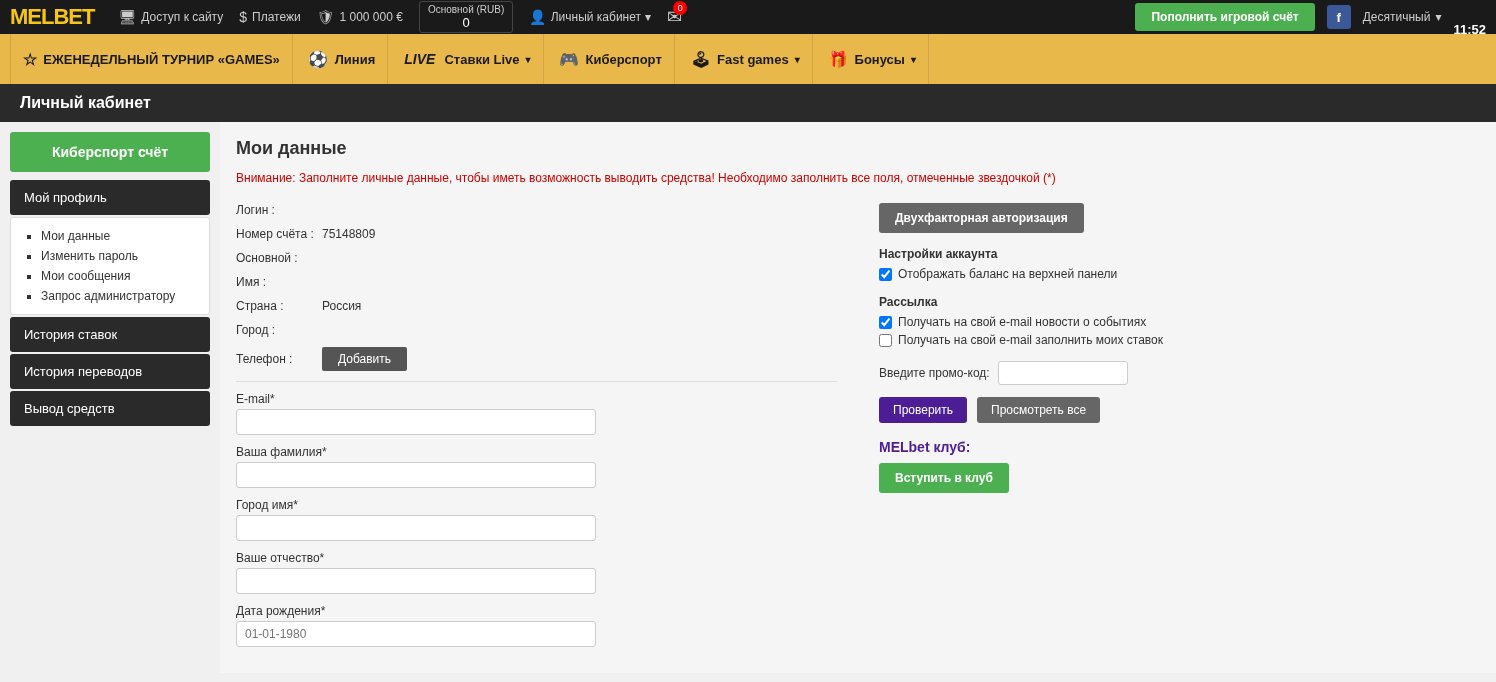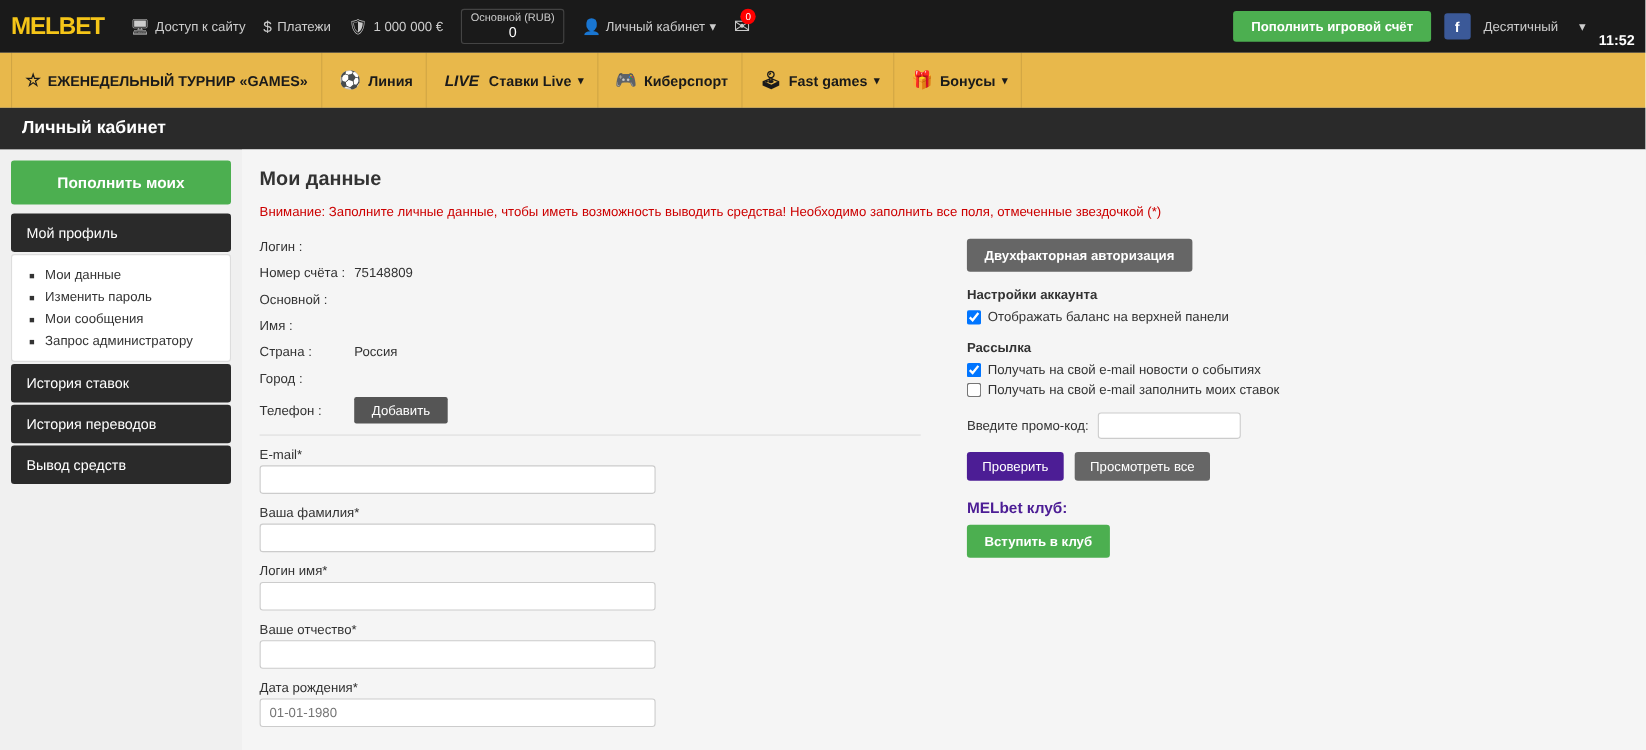--- a/index.html
+++ b/index.html
@@ -4,21 +4,21 @@
   <style>
     * { box-sizing: border-box; margin: 0; padding: 0; }
     body { font-family: Arial, sans-serif; font-size: 13px; background: #f0f0f0; color: #333; }
 
     
     .top-bar {
       background: #1a1a1a;
       display: flex;
       align-items: center;
       padding: 0 10px;
-      height: 48px;
+      height: 34px;
       color: #ccc;
       gap: 4px;
     }
     .top-bar .logo {
       font-size: 22px;
       font-weight: 900;
       color: #fff;
       letter-spacing: -1px;
       margin-right: 20px;
     }
@@ -68,21 +68,21 @@
       cursor: pointer;
       white-space: nowrap;
     }
     .time-display { color: #ffffff; font-size: 13px; font-weight: bold; margin-top: 24px; }
     .decimal-btn {
       color: #ccc;
       font-size: 12px;
       cursor: pointer;
       display: flex;
       align-items: center;
-      gap: 19px;
+      gap: 5px;
     }
     .fb-icon {
       width: 24px; height: 24px;
       background: #3b5998;
       border-radius: 3px;
       display: flex; align-items: center; justify-content: center;
       color: #fff; font-weight: bold; font-size: 13px;
     }
     .msg-icon { position: relative; cursor: pointer; }
     .msg-badge {
@@ -423,21 +423,21 @@
   </div>
 </div>
 
 <div class="page-header">
   <span>Личный кабинет</span>
 </div>
 
 <div class="main-layout">
 
   <div class="sidebar">
-    <button class="btn-replenish">Пополнить моих</button>
+    <button class="btn-replenish">Киберспорт счёт</button>
     <div class="sidebar-section">
       <span>Мой профиль</span>
     </div>
     <div class="sidebar-submenu">
       <ul>
         <li><span>Мои данные</span></li>
         <li><span>Изменить пароль</span></li>
         <li><span>Мои сообщения</span></li>
         <li><span>Запрос администратору</span></li>
       </ul>
@@ -487,21 +487,21 @@
         <hr class="divider">
         <div class="form-field-block">
           <label>E-mail*</label>
           <input type="email" style="">
         </div>
         <div class="form-field-block">
           <label>Ваша фамилия*</label>
           <input type="text" style="">
         </div>
         <div class="form-field-block">
-          <label>Логин имя*</label>
+          <label>Город имя*</label>
           <input type="text" style="">
         </div>
         <div class="form-field-block">
           <label>Ваше отчество*</label>
           <input type="text" style="">
         </div>
         <div class="form-field-block">
           <label>Дата рождения*</label>
           <input type="text" placeholder="01-01-1980" style="">
         </div>

